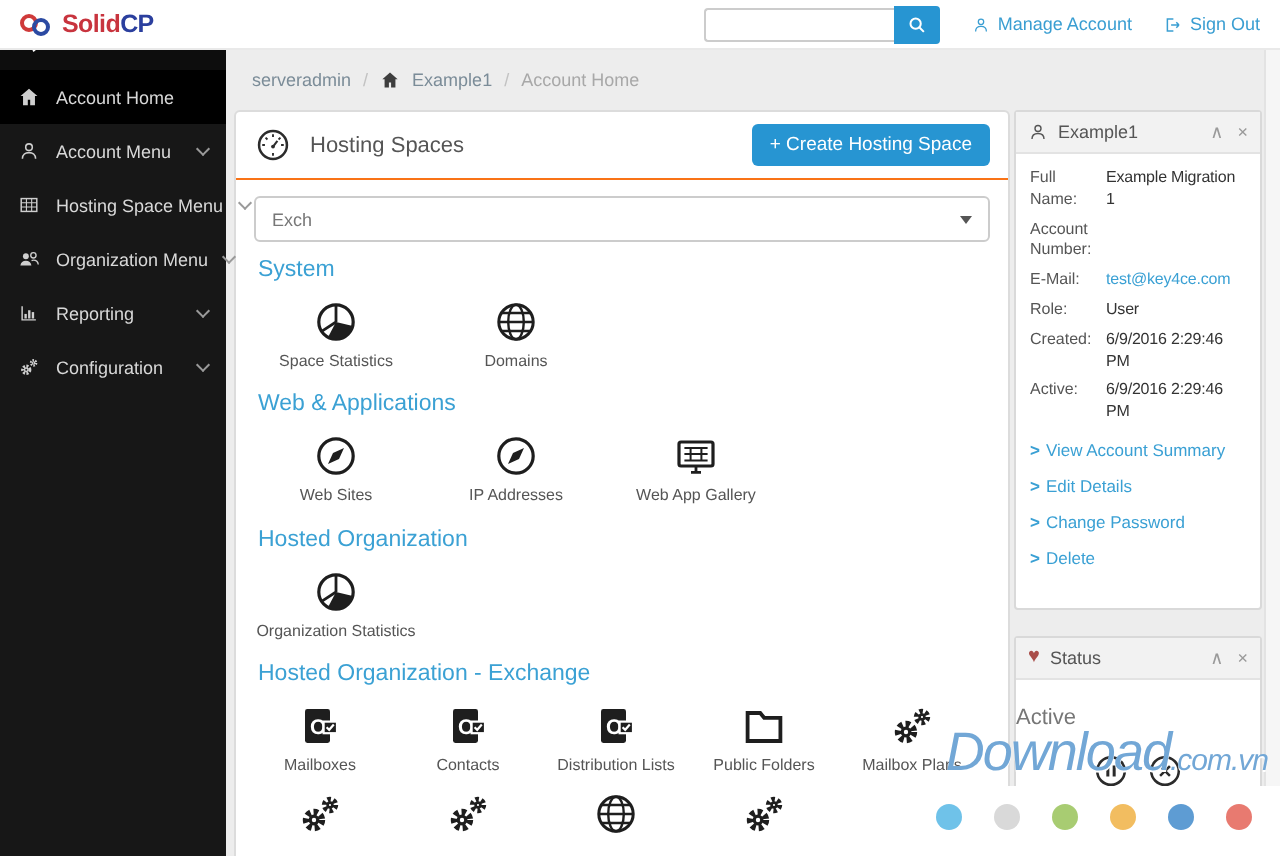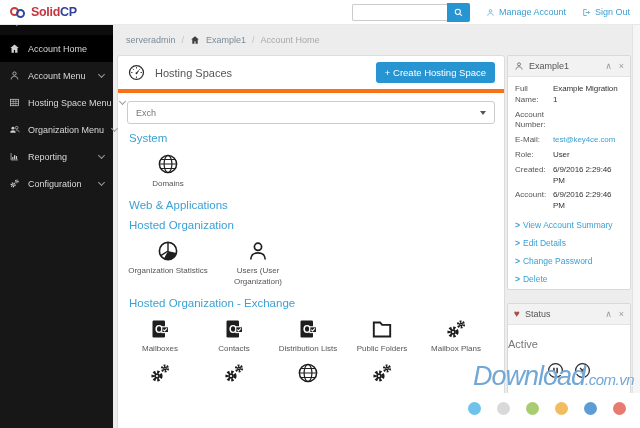--- a/index.html
+++ b/index.html
@@ -42,21 +42,21 @@
   .scroll-track{position:absolute;top:0;right:0;width:7px;bottom:0;background:#f6f6f6;border-left:1px solid #e3e3e3}
   .breadcrumb{height:30px;display:flex;align-items:center;gap:6px;padding:0 13px;font-size:9px}
   .crumb{color:#7b8c98;cursor:pointer}
   .crumb.current{color:#a8a8a8;cursor:default}
   .crumb-sep{color:#c2c2c2}
   .breadcrumb svg{width:10px;height:10px;color:#3e3e3e}
 
   
   .panel{position:absolute;left:4px;top:30px;width:388px;bottom:-4px;background:#fff;
          border:1px solid #dcdcdc;border-radius:3px 3px 0 0;box-sizing:border-box;overflow:hidden}
-  .panel-head{height:33px;display:flex;align-items:center;padding:0 9px;border-bottom:4px solid #f97316}
+  .panel-head{height:33px;display:flex;align-items:center;padding:0 9px;border-bottom:1px solid #f97316}
   .panel-head .gauge{width:19px;height:19px;color:#2c2c2c}
   .panel-title{font-size:11px;color:#555;margin-left:9px}
   .create-btn{margin-left:auto;background:#2795d2;color:#fff;border:none;border-radius:3px;
               font-size:9.5px;padding:5px 9px;cursor:pointer;font-family:"Liberation Sans",sans-serif}
   .dropdown{margin:8px 9px 3px;border:1px solid #ccc;border-radius:3px;height:21px;display:flex;
             align-items:center;justify-content:space-between;padding:0 8px;font-size:9px;color:#777;
             background:#fff;cursor:pointer}
   .caret{width:0;height:0;border-left:3.5px solid transparent;border-right:3.5px solid transparent;border-top:4px solid #555}
   .section-title{color:#3ba1d4;font-size:11.5px;margin:8px 11px 0}
   .items{display:flex;flex-wrap:wrap;padding:3px 5px 1px;align-items:flex-start}
@@ -67,21 +67,21 @@
 
   
   .rightcol{position:absolute;right:9px;top:30px;width:124px}
   .widget{background:#fff;border:1px solid #d9d9d9;border-radius:2px;margin-bottom:13px;box-sizing:border-box}
   .w-head{background:#f2f2f2;border-bottom:1px solid #e3e3e3;height:20px;display:flex;align-items:center;
           padding:0 6px;font-size:9px;color:#555;gap:5px}
   .w-head svg{width:10px;height:10px;color:#555}
   .heart{color:#a94d49;font-size:10px;line-height:1}
   .w-ctrl{margin-left:auto;display:flex;gap:7px;color:#9a9a9a;font-size:9px}
   .w-ctrl span{cursor:pointer}
-  .w-body{padding:7px 7px 5px}
+  .w-body{padding:7px 7px 20px}
   .f-row{display:flex;margin:0 0 4px;font-size:8px;line-height:1.35}
   .f-label{width:38px;color:#555;flex:0 0 auto}
   .f-value{color:#333;word-break:break-word;letter-spacing:-.1px}
   .f-value.link{color:#3aa0d4;cursor:pointer}
   .wlink{color:#3aa0d4;font-size:8.5px;margin-top:8px;cursor:pointer}
   .wlink b{margin-right:3px;font-weight:bold}
   .status-body{text-align:left;padding:13px 0 14px}
   .status-state{font-size:11px;color:#777;margin-bottom:11px}
   .status-icons{display:flex;justify-content:center;gap:8px}
   .status-icons svg{width:19px;height:19px;color:#2b2b2b;cursor:pointer}
@@ -291,43 +291,63 @@
     <div class="dropdown">
       <span>Exch</span>
       <span class="caret"></span>
     </div>
     <div id="sections">
         <div class="section">
           <div class="section-title">System</div>
           <div class="items">
             <div class="h-item">
               <svg viewBox="0 0 24 24">
+                <use href="#i-pie"></use>
+              </svg>
+              <div class="h-label">Space Statistics</div>
+            </div>
+            <div class="h-item">
+              <svg viewBox="0 0 24 24">
                 <use href="#i-globe"></use>
               </svg>
               <div class="h-label">Domains</div>
             </div>
           </div>
         </div>
         <div class="section">
           <div class="section-title">Web &amp; Applications</div>
+          <div class="items">
+            <div class="h-item">
+              <svg viewBox="0 0 24 24">
+                <use href="#i-compass"></use>
+              </svg>
+              <div class="h-label">Web Sites</div>
+            </div>
+            <div class="h-item">
+              <svg viewBox="0 0 24 24">
+                <use href="#i-compass"></use>
+              </svg>
+              <div class="h-label">IP Addresses</div>
+            </div>
+            <div class="h-item">
+              <svg viewBox="0 0 24 24">
+                <use href="#i-monitor"></use>
+              </svg>
+              <div class="h-label">Web App Gallery</div>
+            </div>
+          </div>
         </div>
         <div class="section">
           <div class="section-title">Hosted Organization</div>
           <div class="items">
             <div class="h-item">
               <svg viewBox="0 0 24 24">
                 <use href="#i-pie"></use>
               </svg>
               <div class="h-label">Organization Statistics</div>
-            </div>
-            <div class="h-item">
-              <svg viewBox="0 0 24 24">
-                <use href="#i-user"></use>
-              </svg>
-              <div class="h-label">Users (User Organization)</div>
             </div>
           </div>
         </div>
         <div class="section">
           <div class="section-title">Hosted Organization - Exchange</div>
           <div class="items tight">
             <div class="h-item">
               <svg viewBox="0 0 24 24">
                 <use href="#i-outlook"></use>
               </svg>
@@ -410,21 +430,21 @@
             </div>
             <div class="f-row">
               <span class="f-label">Role:</span>
               <span class="f-value">User</span>
             </div>
             <div class="f-row">
               <span class="f-label">Created:</span>
               <span class="f-value">6/9/2016 2:29:46 PM</span>
             </div>
             <div class="f-row">
-              <span class="f-label">Account:</span>
+              <span class="f-label">Active:</span>
               <span class="f-value">6/9/2016 2:29:46 PM</span>
             </div>
           </div>
         <div id="acct-links">
             <div class="wlink"><b>&gt;</b>View Account Summary</div>
             <div class="wlink"><b>&gt;</b>Edit Details</div>
             <div class="wlink"><b>&gt;</b>Change Password</div>
             <div class="wlink"><b>&gt;</b>Delete</div>
           </div>
       </div>

